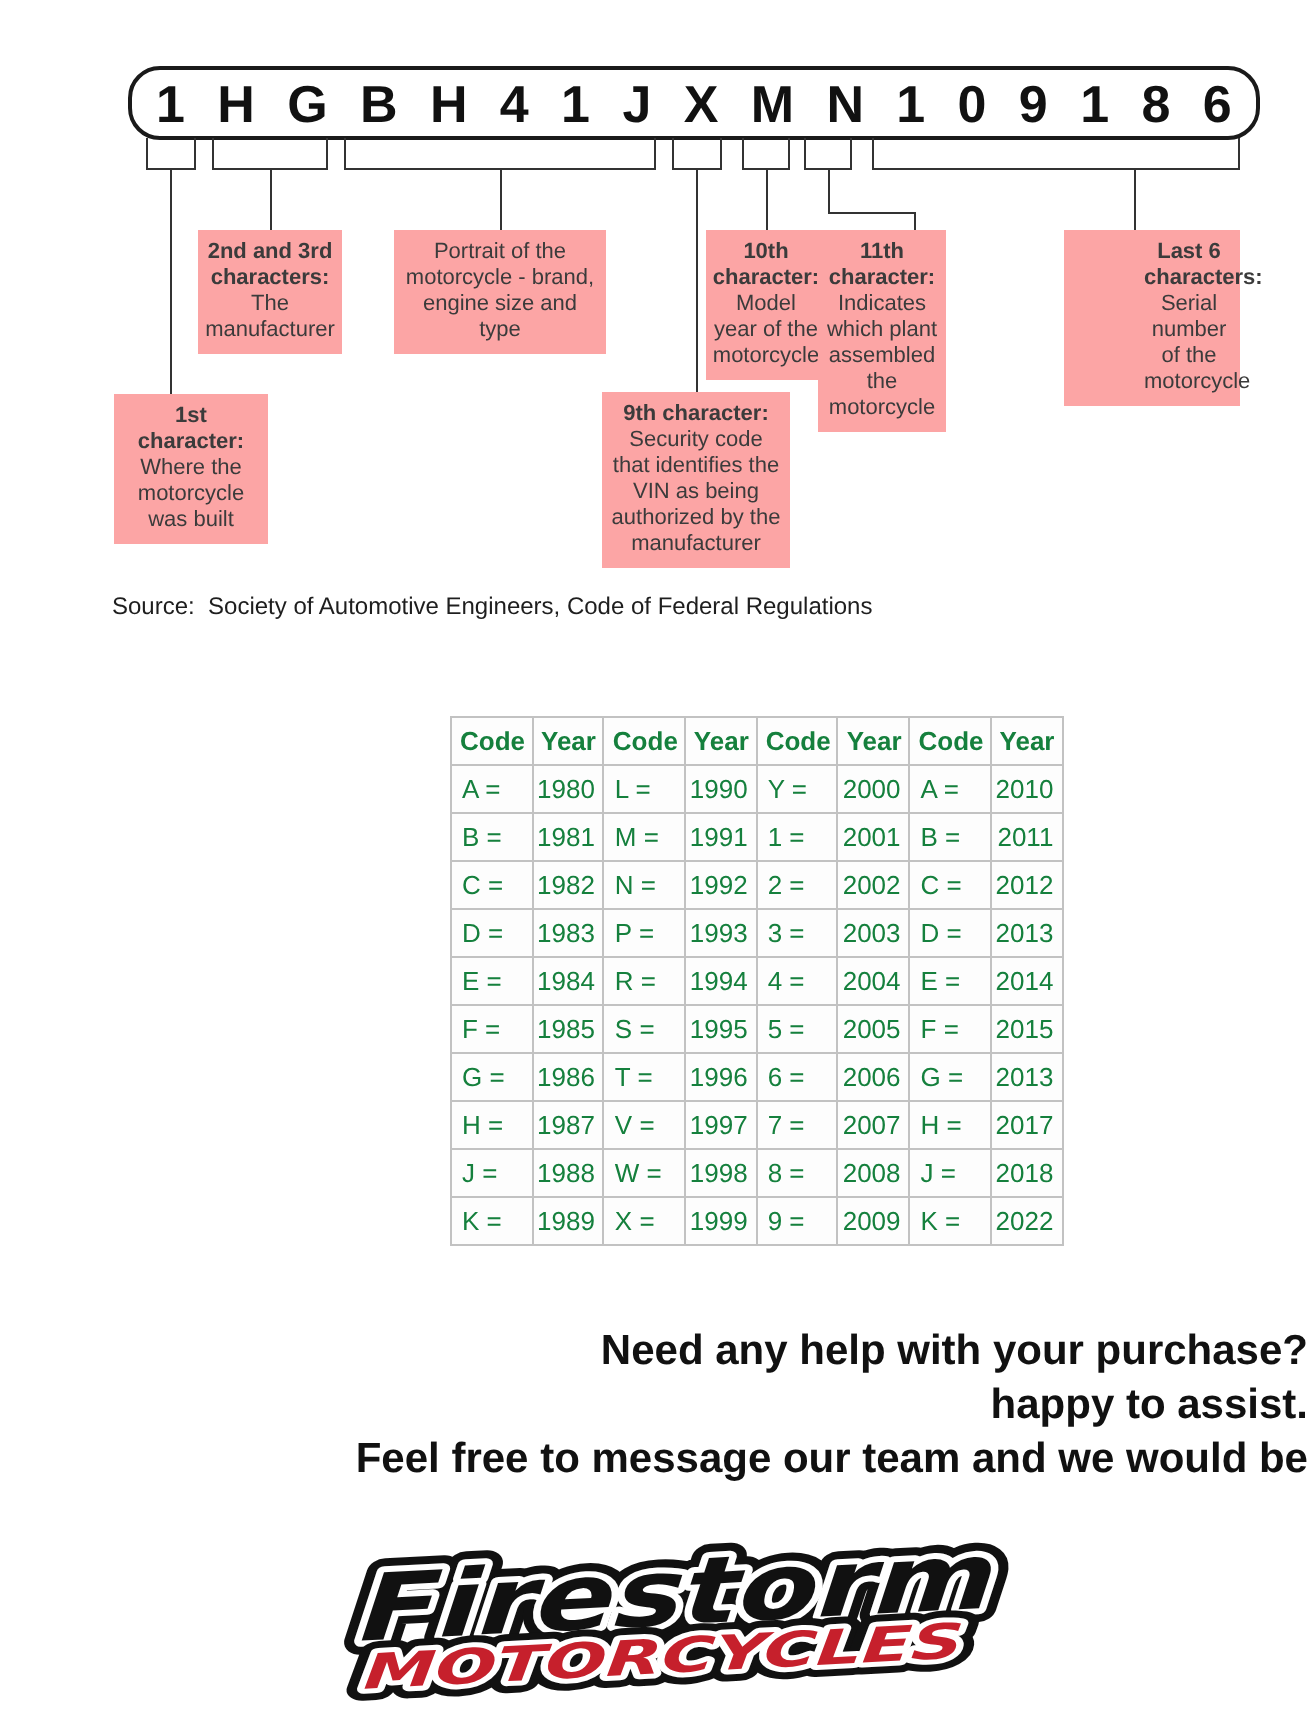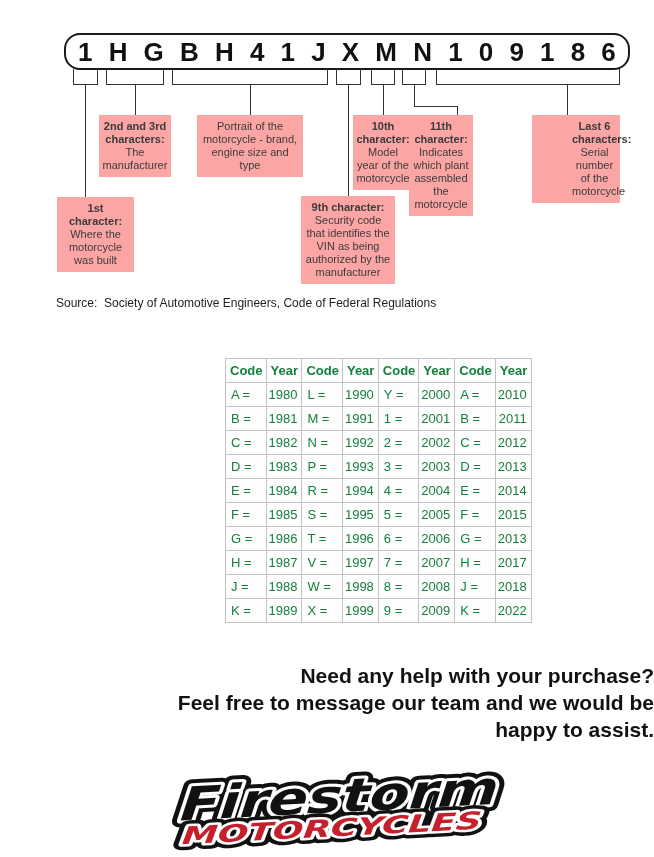--- a/index.html
+++ b/index.html
@@ -237,22 +237,22 @@
           <td class="code">9 =</td>
           <td class="year">2009</td>
           <td class="code">K =</td>
           <td class="year">2022</td>
         </tr>
       </tbody>
   </table>
 
   <div class="help">
     <div>Need any help with your purchase?</div>
+    <div>happy to assist.</div>
     <div>Feel free to message our team and we would be</div>
-    <div>happy to assist.</div>
   </div>
 
   <svg class="logo" width="380" height="92" viewBox="0 0 380 92">
     <g transform="rotate(-3 190 46) skewX(-8)">
       <g>
         <text class="logo-word1" x="36" y="48" textLength="318" lengthAdjust="spacingAndGlyphs" fill="none" stroke="#111" stroke-width="14" stroke-linejoin="round">Firestorm</text>
         <text class="logo-word1" x="36" y="48" textLength="318" lengthAdjust="spacingAndGlyphs" fill="none" stroke="#fff" stroke-width="6" stroke-linejoin="round">Firestorm</text>
         <text class="logo-word1" x="36" y="48" textLength="318" lengthAdjust="spacingAndGlyphs" fill="#111">Firestorm</text>
       </g>
       <g>

